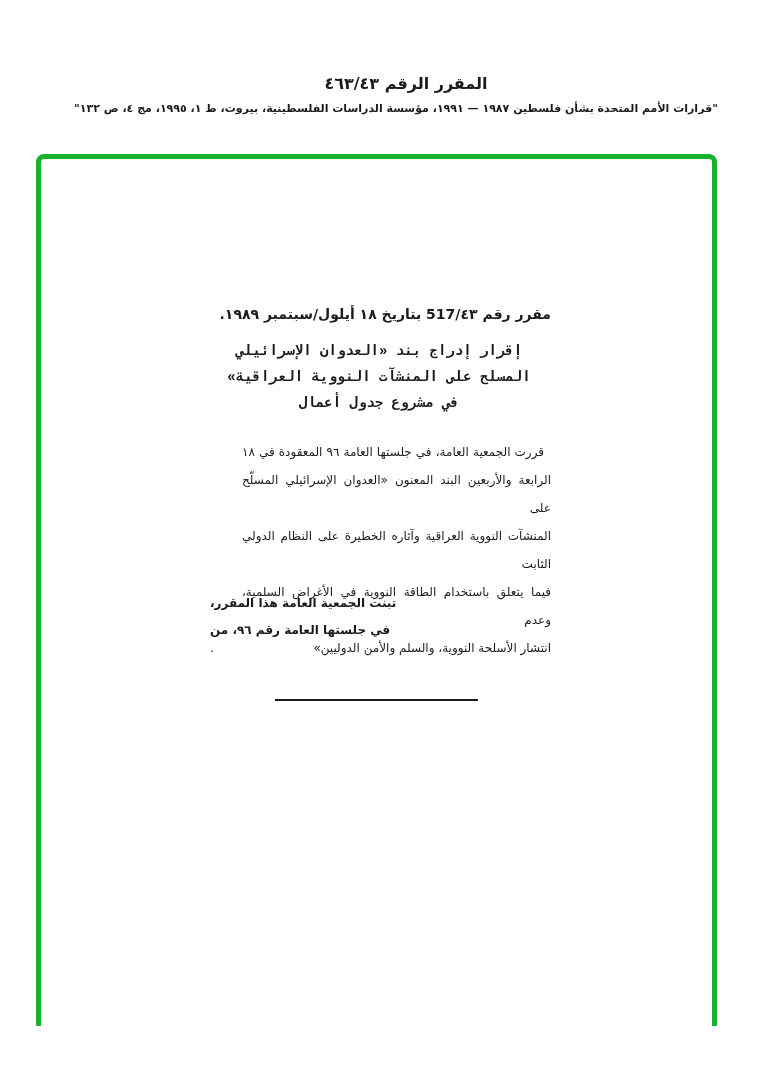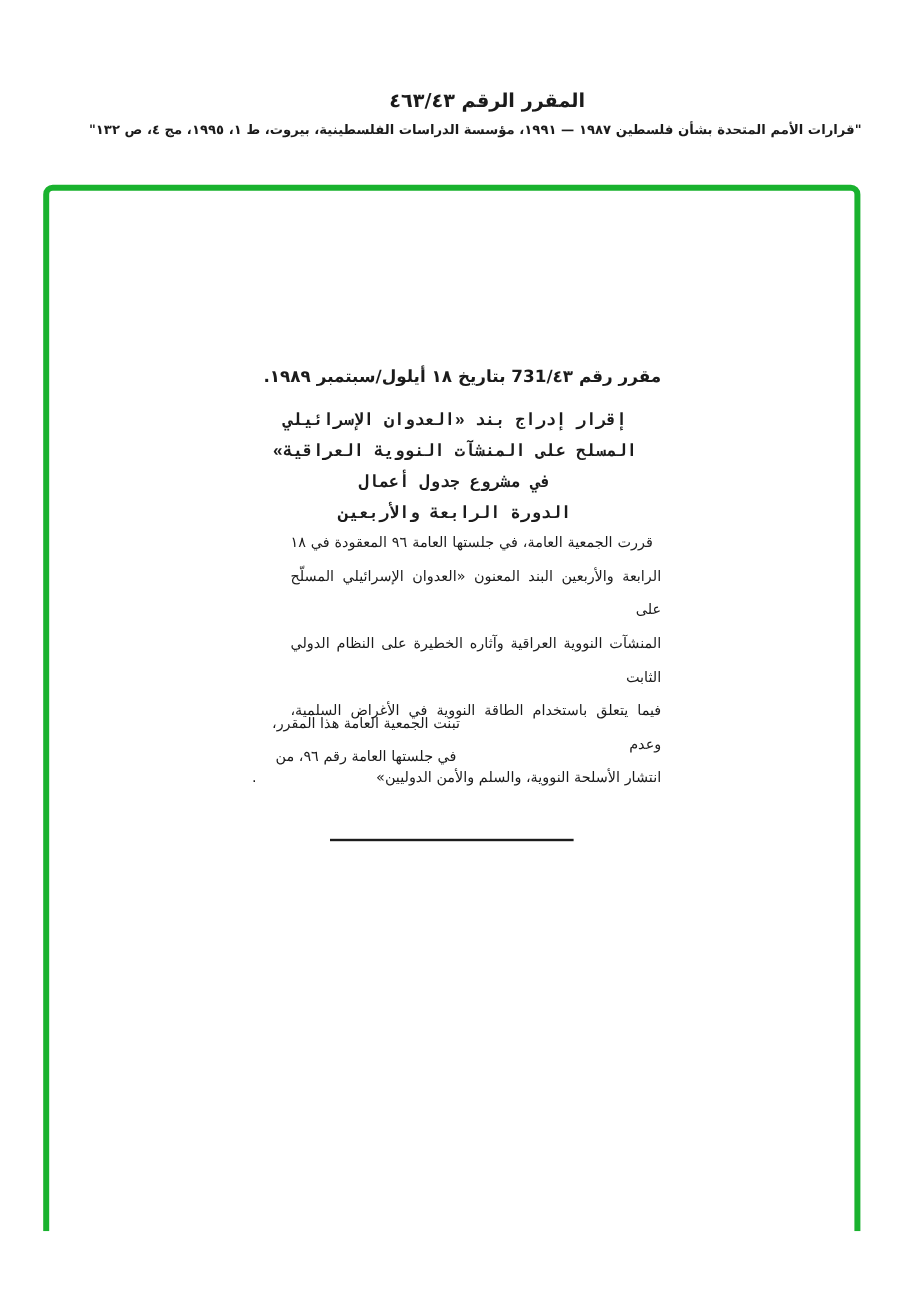--- a/index.html
+++ b/index.html
@@ -56,47 +56,46 @@
   .body-last{
     display:flex;
     justify-content:space-between;
     align-items:baseline;
   }
   .closing-para{
     position:absolute;top:590px;right:358px;width:190px;
     direction:rtl;
     font-size:12px;line-height:27px;
   }
-  .closing-para div{white-space:nowrap;text-align:center;overflow:visible;}
+  .closing-para div{white-space:nowrap;text-align:left;overflow:visible;font-weight:bold;}
   .closing-line-2{}
   .closing-line-3{margin-right:34px;}
   .rule{
     position:absolute;left:275px;top:699px;
     width:203px;height:2px;
     background:#1c1c1c;
   }
 </style>
 </head>
 <body>
 
 <div class="screen">
 
   <div class="hdr-title">المقرر الرقم ٤٦٣/٤٣</div>
 
   <div class="hdr-source">"قرارات الأمم المتحدة بشأن فلسطين ١٩٨٧ — ١٩٩١، مؤسسة الدراسات الفلسطينية، بيروت، ط ١، ١٩٩٥، مج ٤، ص ١٣٢"</div>
 
   <div class="doc-box"></div>
 
-  <div class="date-line">مقرر رقم 731/٤٣ بتاريخ ١٨ أيلول/سبتمبر ١٩٨٩.</div>
+  <div class="date-line">مقرر رقم 517/٤٣ بتاريخ ١٨ أيلول/سبتمبر ١٩٨٩.</div>
 
   <div class="headings">
     <div>إقرار إدراج بند «العدوان الإسرائيلي</div>
     <div>المسلح على المنشآت النووية العراقية»</div>
     <div>في مشروع جدول أعمال</div>
-    <div>الدورة الرابعة والأربعين</div>
   </div>
 
   <div class="body-para">
     <div class="body-line first">قررت الجمعية العامة، في جلستها العامة ٩٦ المعقودة في ١٨</div>
     <div class="body-line">الرابعة والأربعين البند المعنون «العدوان الإسرائيلي المسلّح على</div>
     <div class="body-line">المنشآت النووية العراقية وآثاره الخطيرة على النظام الدولي الثابت</div>
     <div class="body-line">فيما يتعلق باستخدام الطاقة النووية في الأغراض السلمية، وعدم</div>
     <div class="body-last">
       <span>انتشار الأسلحة النووية، والسلم والأمن الدوليين»</span>
       <span>.</span>

